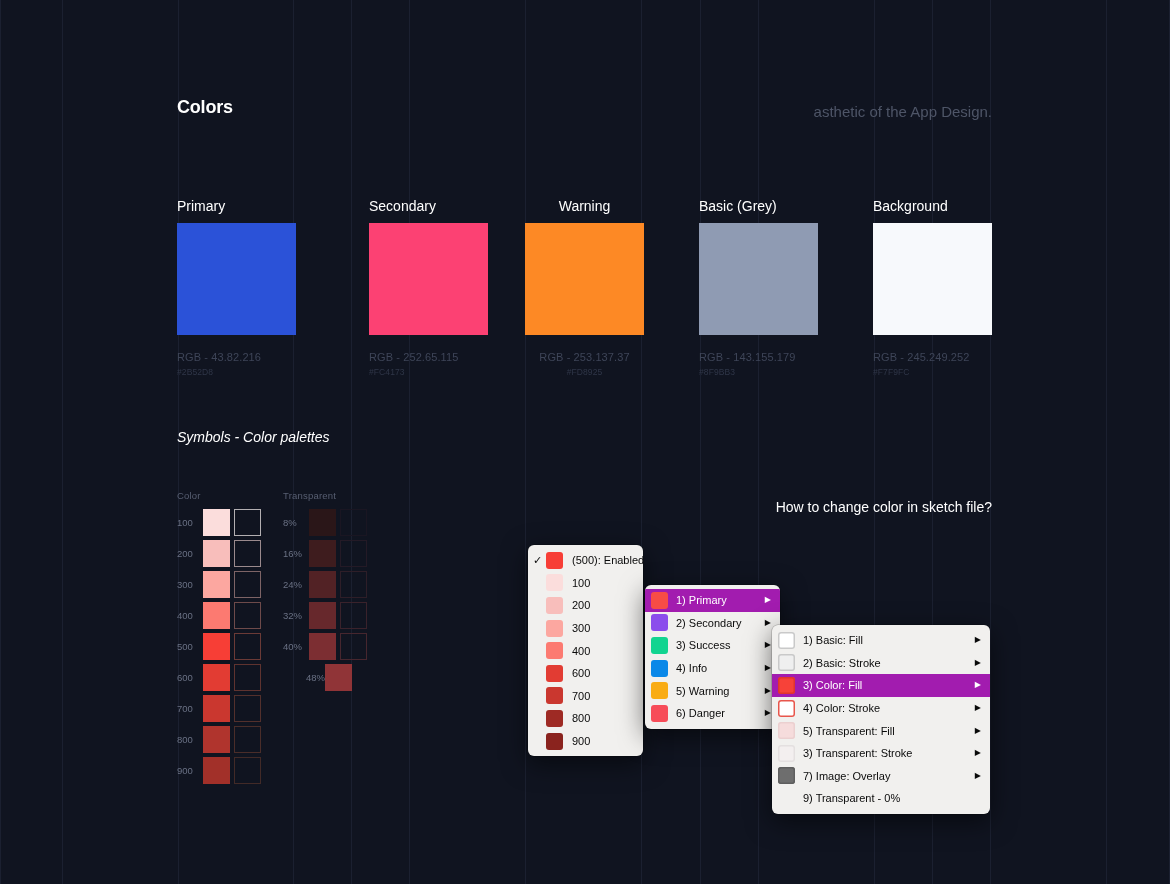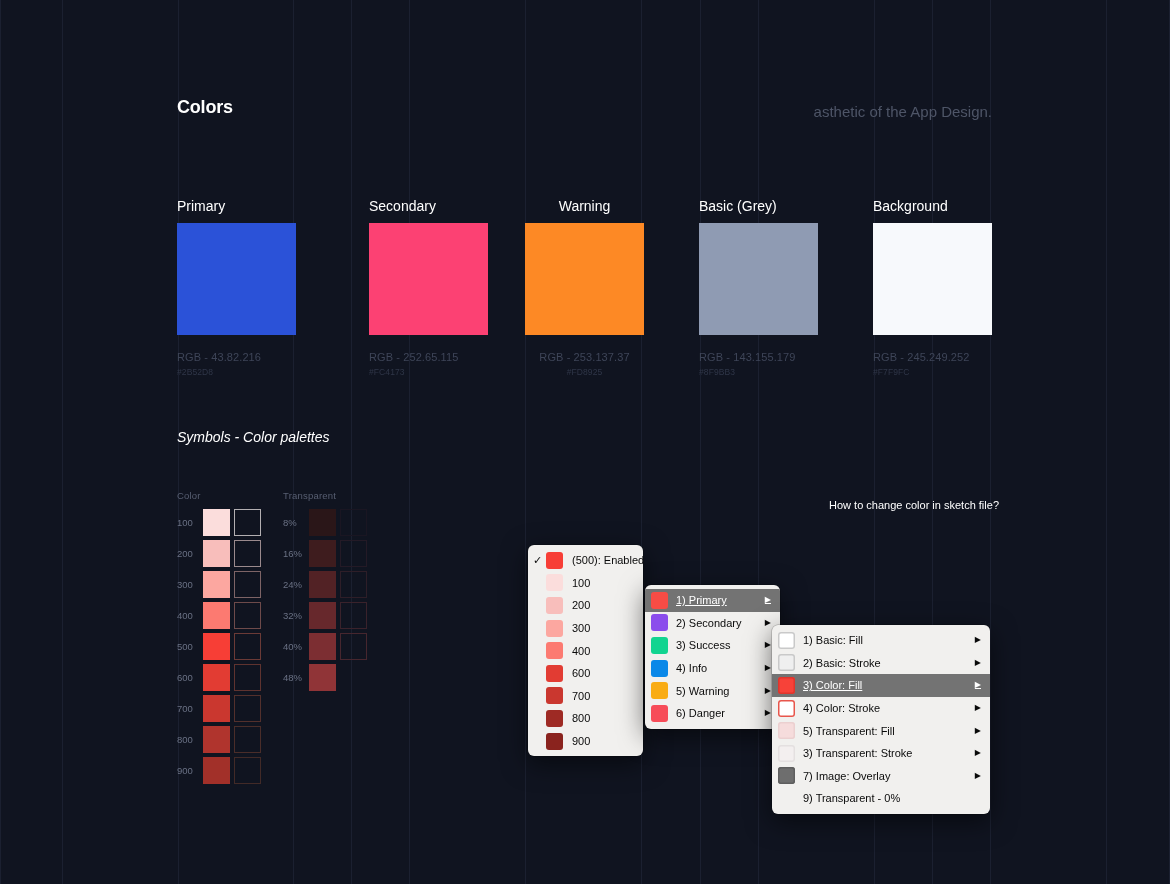--- a/index.html
+++ b/index.html
@@ -37,32 +37,32 @@
     font-size:14px; color:#ffffff;font-style:italic;
   }
   .pal-head { position:absolute; font-size:9.5px; color:#585f72; letter-spacing:.2px; }
   .pal-row  { position:absolute; display:flex; align-items:center; }
   .pal-key  { width:26px; font-size:9.5px; color:#6a7184; }
   .pal-fill, .pal-stroke { width:27px; height:27px; }
   .pal-stroke { background:transparent; margin-left:4px; }
 
   
   .hint {
-    position:absolute; right:171px; top:499px;
-    font-size:11px; color:#ffffff;
+    position:absolute; right:178px; top:499px;
+    font-size:14px; color:#ffffff;
   }
 
   
   .menu {
     position:absolute; background:#f1f0ee; border-radius:6px;
     box-shadow:0 7px 26px rgba(0,0,0,.55), 0 0 0 .5px rgba(0,0,0,.28);
     padding:4px 0; font-size:11px; color:#0a0a0a; overflow:hidden;
   }
   .mi { display:flex; align-items:center; height:22.6px; padding:0 9px 0 6px; white-space:nowrap; }
-  .mi.sel { background:#737373; color:#ffffff;text-decoration:underline; }
+  .mi.sel { background:#a21caf; color:#ffffff; }
   .mi-check { width:13px; font-size:11px; text-align:left; flex:none; }
   .mi-sw { width:17px; height:17px; border-radius:3px; flex:none; margin-right:8px; }
   .mi-lbl { flex:1 1 auto; }
   .mi-arrow { flex:none; margin-left:14px; font-size:8px; line-height:1; }
 
   #menu1 { left:528px; top:545px; width:115px; }
   #menu1 .mi { padding-left:5px; }
   #menu1 .mi-sw { margin-right:9px; }
   #menu2 { left:645px; top:585px; width:135px; }
   #menu3 { left:772px; top:625px; width:218px; }
@@ -201,21 +201,21 @@
       <div class="pal-row" style="left: 283px; top: 602px;">
         <div class="pal-key">32%</div>
         <div class="pal-fill" style="background: rgb(103, 40, 44);"></div>
         <div class="pal-stroke" style="border: 1.5px solid rgb(58, 34, 43);"></div>
       </div>
       <div class="pal-row" style="left: 283px; top: 633px;">
         <div class="pal-key">40%</div>
         <div class="pal-fill" style="background: rgb(124, 46, 50);"></div>
         <div class="pal-stroke" style="border: 1.5px solid rgb(70, 38, 46);"></div>
       </div>
-      <div class="pal-row" style="left: 283px; top: 664px;">
+      <div class="pal-row" style="left: 299px; top: 664px; text-align: right;">
         <div class="pal-key">48%</div>
         <div class="pal-fill" style="background: rgb(144, 52, 55);"></div>
       </div>
     </div>
 
   <div class="hint">How to change color in sketch file?</div>
 
   <div class="menu" id="menu1">
       <div class="mi">
         <span class="mi-check">✓</span>

